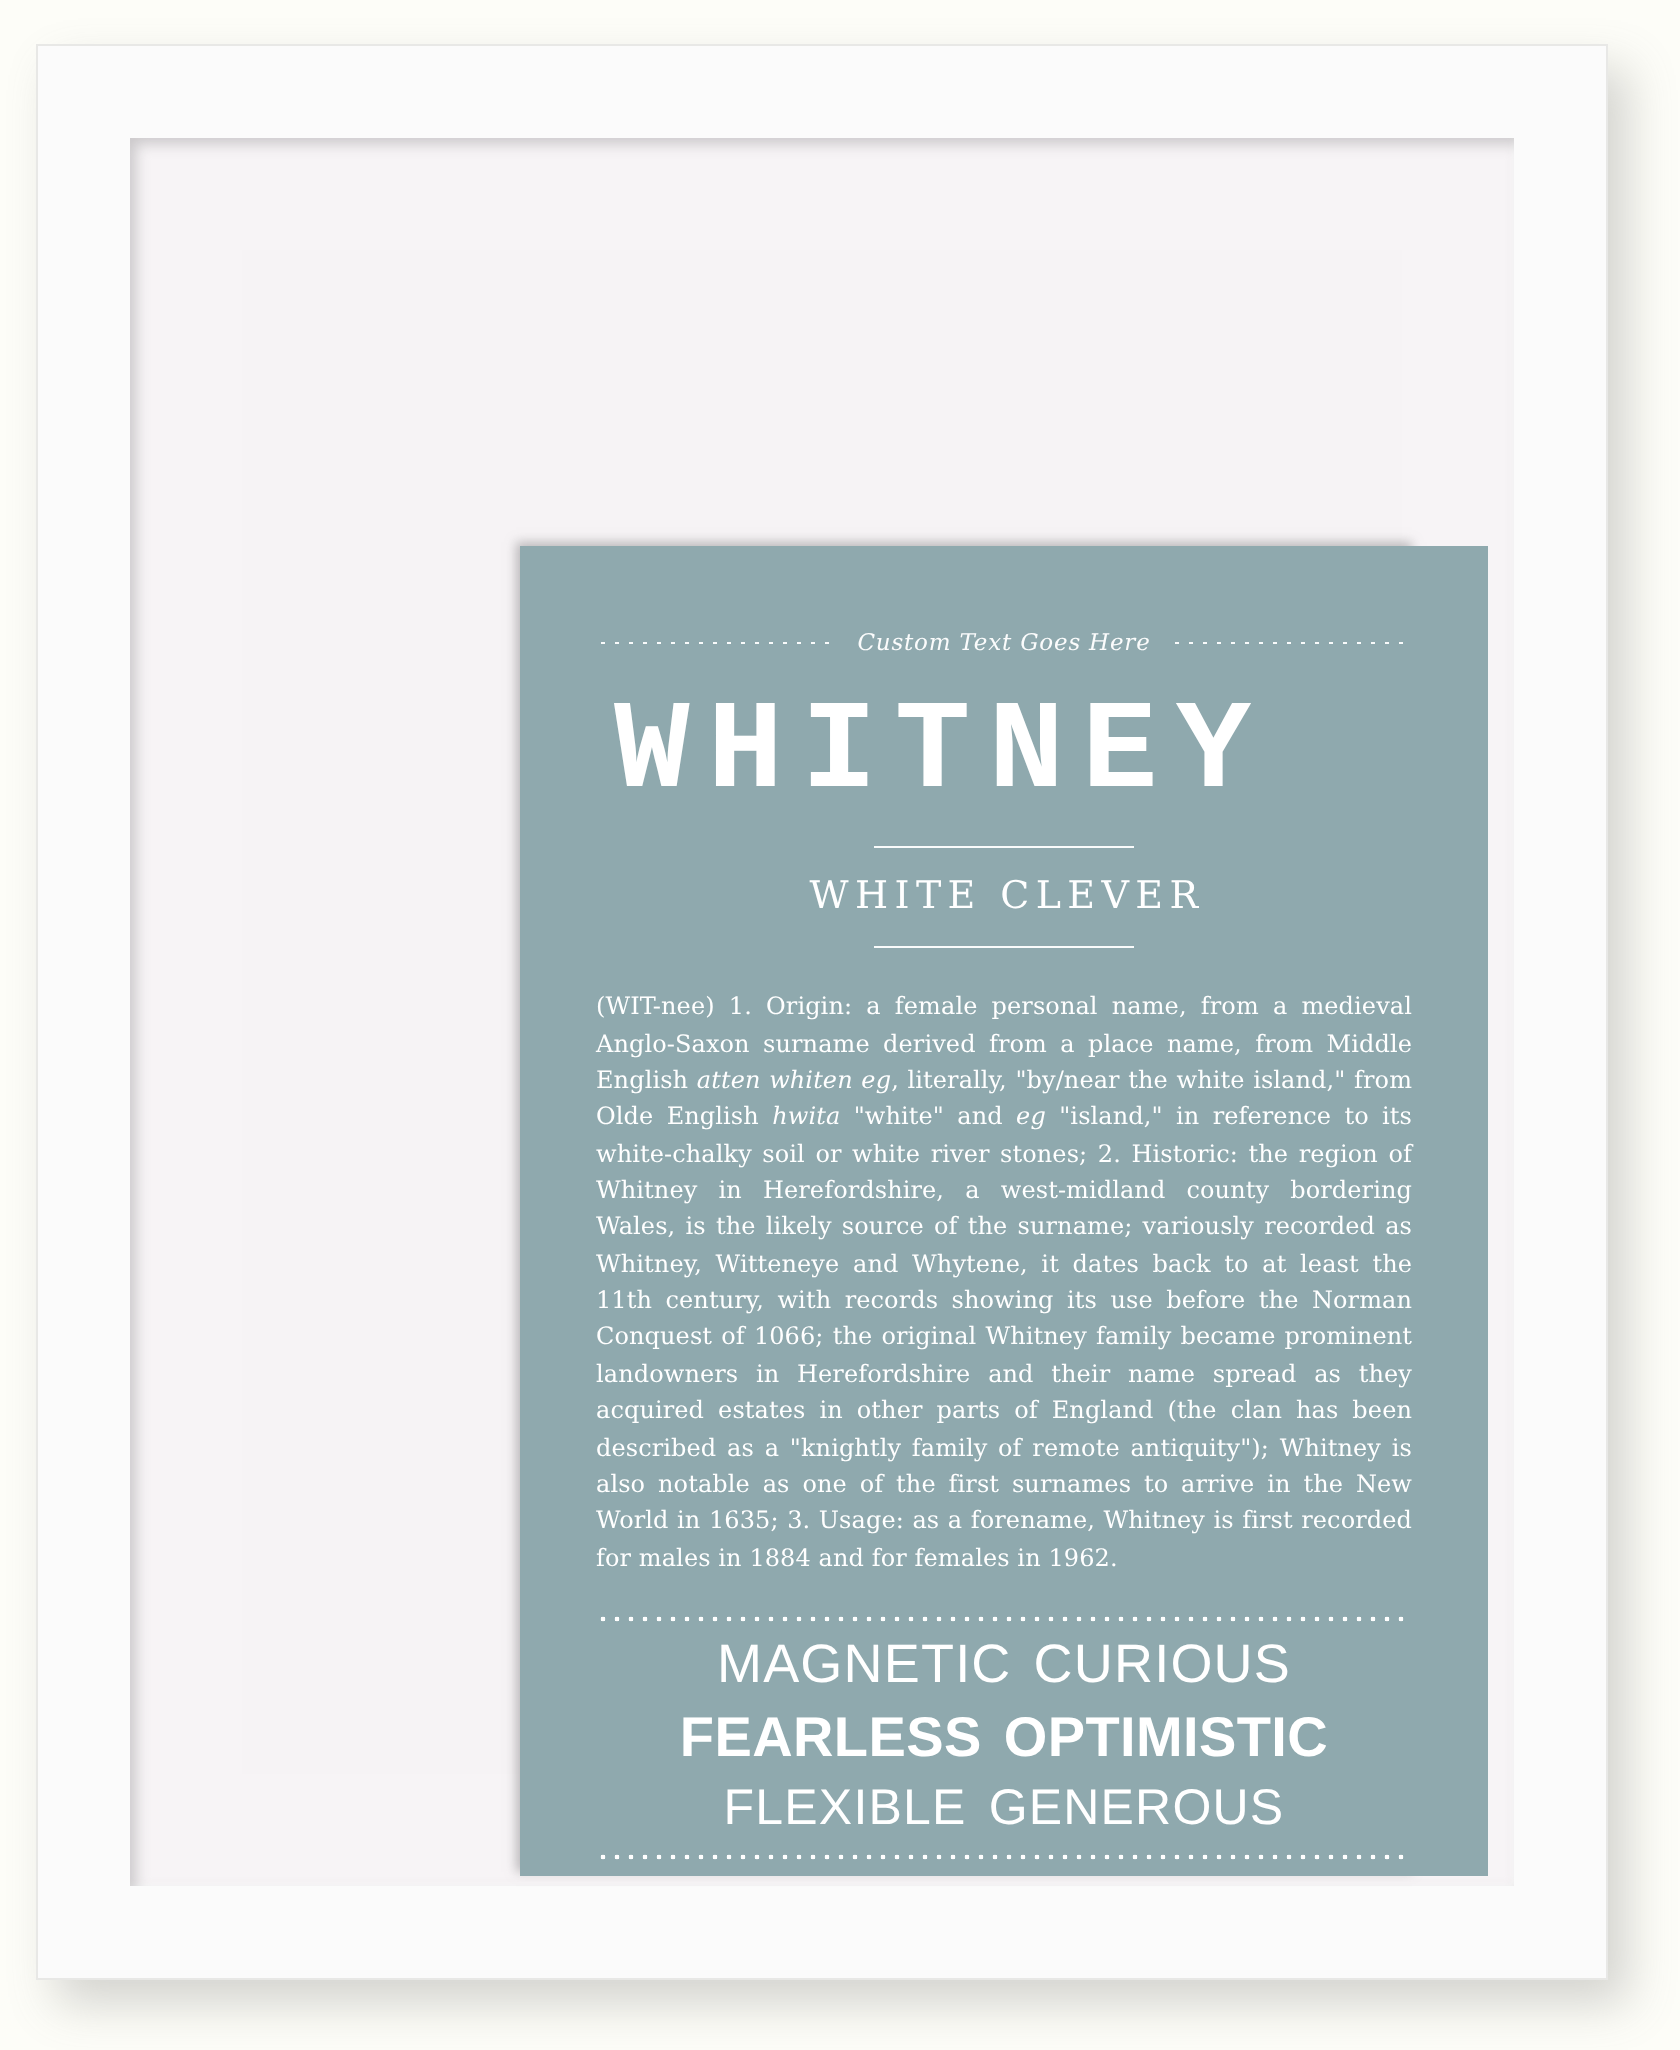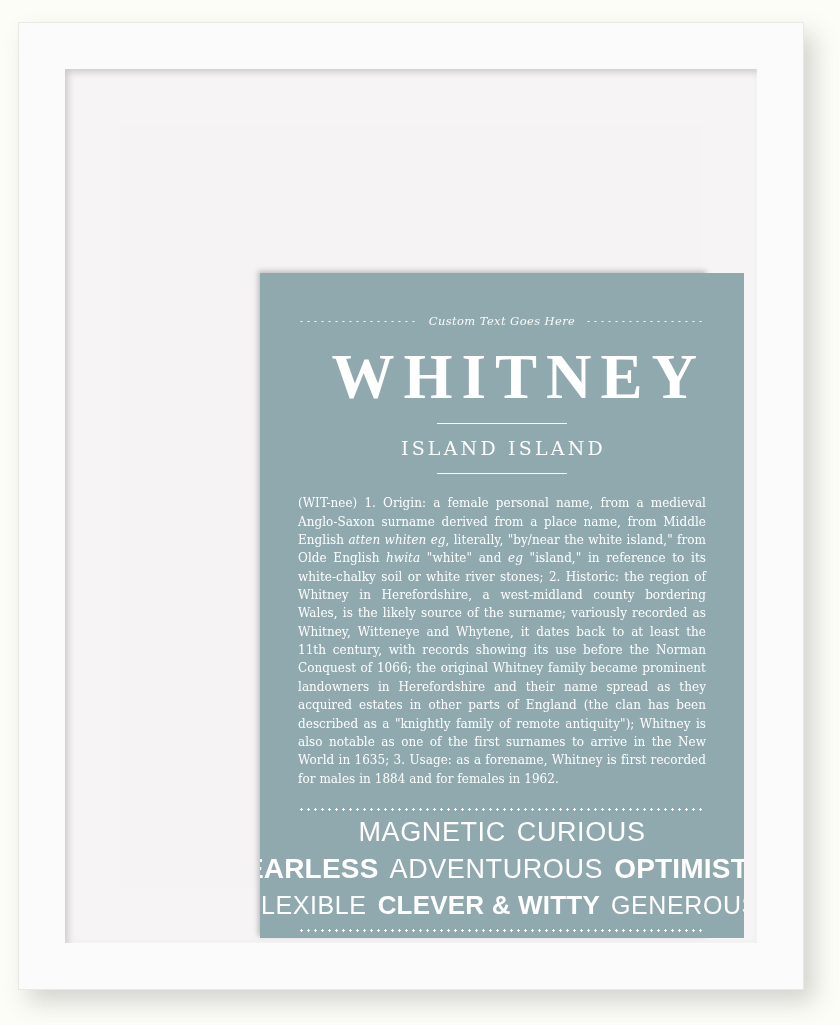--- a/index.html
+++ b/index.html
@@ -91,22 +91,22 @@
   }
   .custom-text {
     font-family: "DejaVu Serif", serif;
     font-style: italic;
     font-size: 11.5px;
     letter-spacing: 0.4px;
     white-space: nowrap;
     opacity: 0.97;
   }
   .name {
-    text-align: right;
-    font-family: Liberation Serif, serif;
+    text-align: left;
+    font-family: Liberation Mono, monospace;
     font-weight: bold;
     font-size: 63px;
     letter-spacing: 9px;
     line-height: 1.02;
     margin: 16px 0 4px 0;
     text-indent: 9px;
   }
   .rule {
     width: 130px;
     height: 1px;
@@ -180,44 +180,42 @@
 
               <div class="topline">
                 <span class="dots"></span>
                 <span class="custom-text">Custom Text Goes Here</span>
                 <span class="dots"></span>
               </div>
 
               <div class="name">WHITNEY</div>
 
               <div class="rule"></div>
-              <div class="meaning">ISLAND ISLAND</div>
+              <div class="meaning">WHITE CLEVER</div>
               <div class="rule"></div>
 
               <div class="body-text">
                 <span>(WIT-nee)  1. Origin:  a female personal name, from a medieval Anglo-Saxon surname derived from a place name, from Middle English </span><em>atten whiten eg</em><span>, literally, "by/near the white island," from Olde English </span><em>hwita</em><span> "white" and </span><em>eg</em><span> "island," in reference to its white-chalky soil or white river stones;  2. Historic: the region of Whitney in Herefordshire, a west-midland county bordering Wales, is the likely source of the surname; variously recorded as Whitney, Witteneye and Whytene, it dates back to at least the 11th century, with records showing its use before the Norman Conquest of 1066; the original Whitney family became prominent landowners in Herefordshire and their name spread as they acquired estates in other parts of England (the clan has been described as a "knightly family of remote antiquity"); Whitney is also notable as one of the first surnames to arrive in the New World in 1635; 3. Usage:  as a forename, Whitney is first recorded for males in 1884 and for females in 1962.</span>
               </div>
 
               <div class="traits">
                 <div class="dotrule"></div>
 
                 <div class="trait-row">
                   <span class="t-thin">MAGNETIC</span>
                   <span class="t-thin">CURIOUS</span>
                 </div>
 
                 <div class="trait-row">
                   <span class="t-bold">FEARLESS</span>
-                  <span class="t-thin">ADVENTUROUS</span>
                   <span class="t-bold">OPTIMISTIC</span>
                 </div>
 
                 <div class="trait-row">
                   <span class="t-thin sm">FLEXIBLE</span>
-                  <span class="t-bold sm">CLEVER &amp; WITTY</span>
                   <span class="t-thin sm">GENEROUS</span>
                 </div>
 
                 <div class="dotrule bottom"></div>
               </div>
 
             </div>
           </div>
         </div>
       </div>

